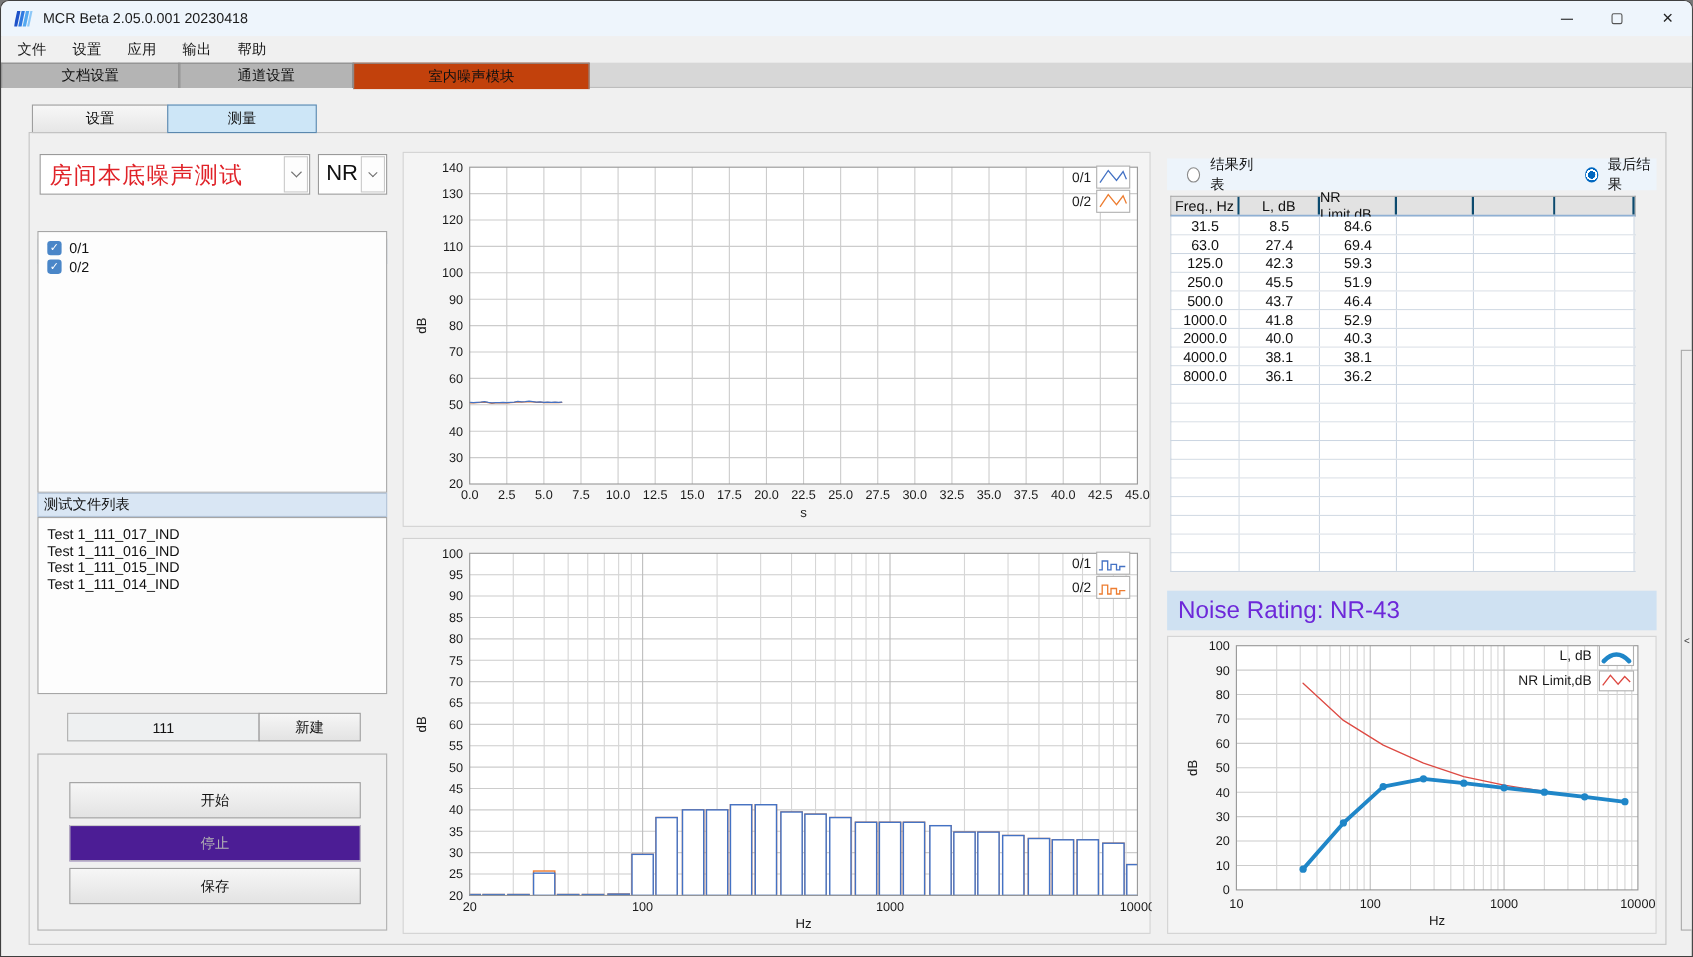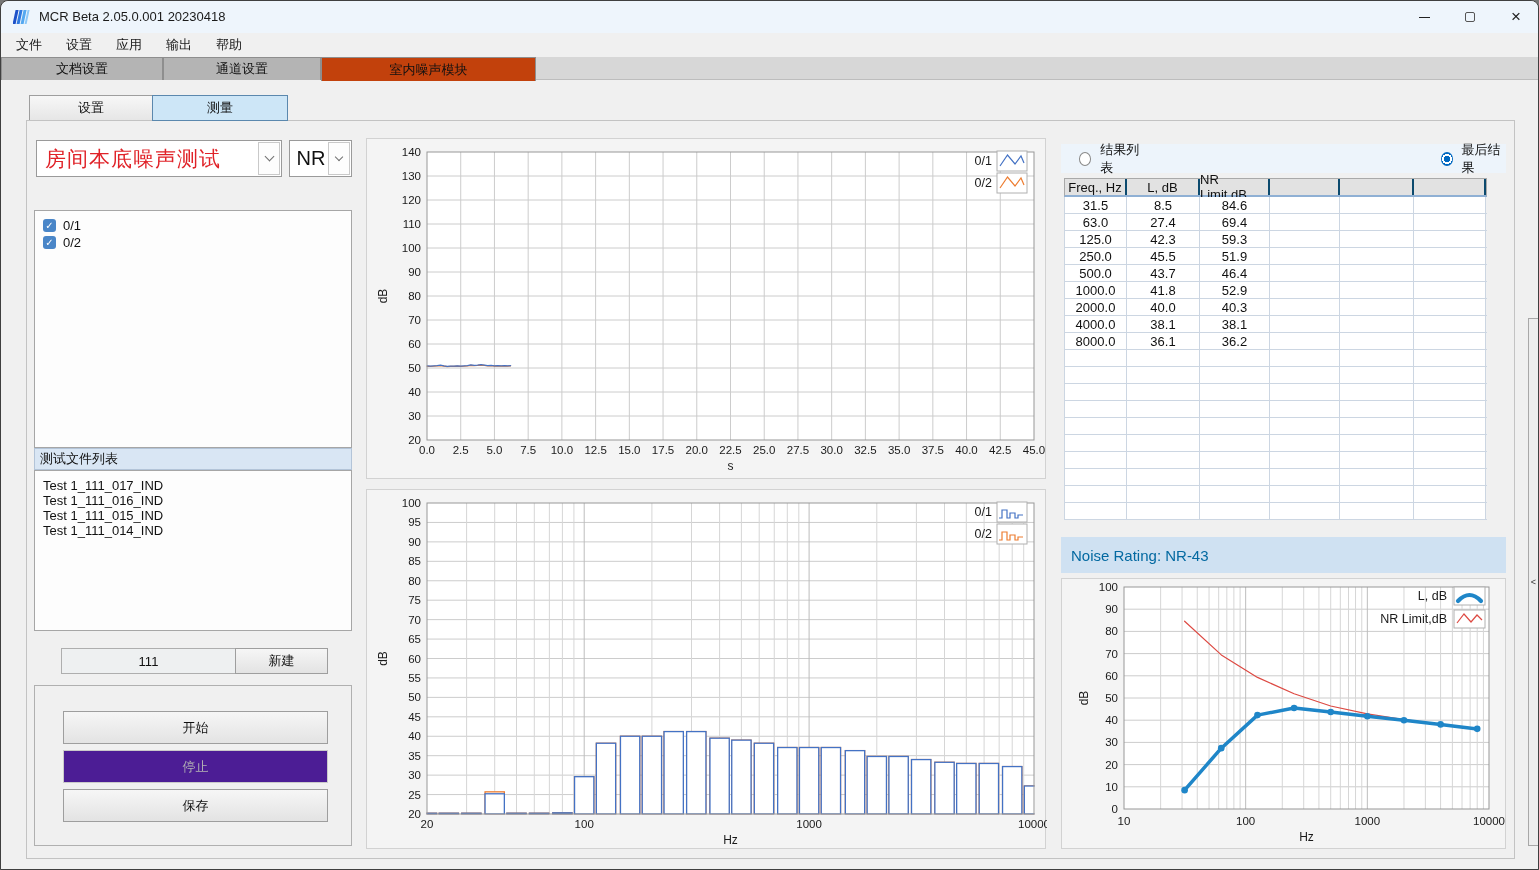--- a/index.html
+++ b/index.html
@@ -78,21 +78,21 @@
 
   .rtable{position:absolute;left:1063px;top:177px;width:423px;font-size:13px;color:#111;}
   .trow{display:flex;height:17px;}
   .trow.head{height:19px;background:#e2e2e2;border:1px solid #a9a9a9;border-bottom:2px solid #8fb0d4;}
   .tcell{display:flex;align-items:center;justify-content:center;border-right:1px solid #ccd6e2;background:#fff;}
   .head .tcell{background:#e2e2e2;border-right:2px solid #0c4a6e;}
   .trow.body{border-left:1px solid #ccd6e2;border-bottom:1px solid #ccd6e2;}
   .c0{width:62px;} .c1{width:73px;} .c2{width:70px;} .c3{width:70px;} .c4{width:74px;} .c5{width:72px;border-right:1px solid #ccd6e2;}
 
   .banner{position:absolute;left:1060px;top:536px;width:445px;height:36px;background:#cfe1f2;display:flex;align-items:center;padding-left:10px;
-      font-size:15px;color:#0369a1;}
+      font-size:22px;color:#6d28d9;}
 
   .collapse-strip{position:absolute;left:1527px;top:317px;width:11px;height:528px;background:#ededed;border:1px solid #a8a8a8;
       display:flex;align-items:center;justify-content:center;}
   .collapse-strip span{font-size:9px;color:#333;}
 </style>
 </head>
 <body>
 
 <div class="window">
 

